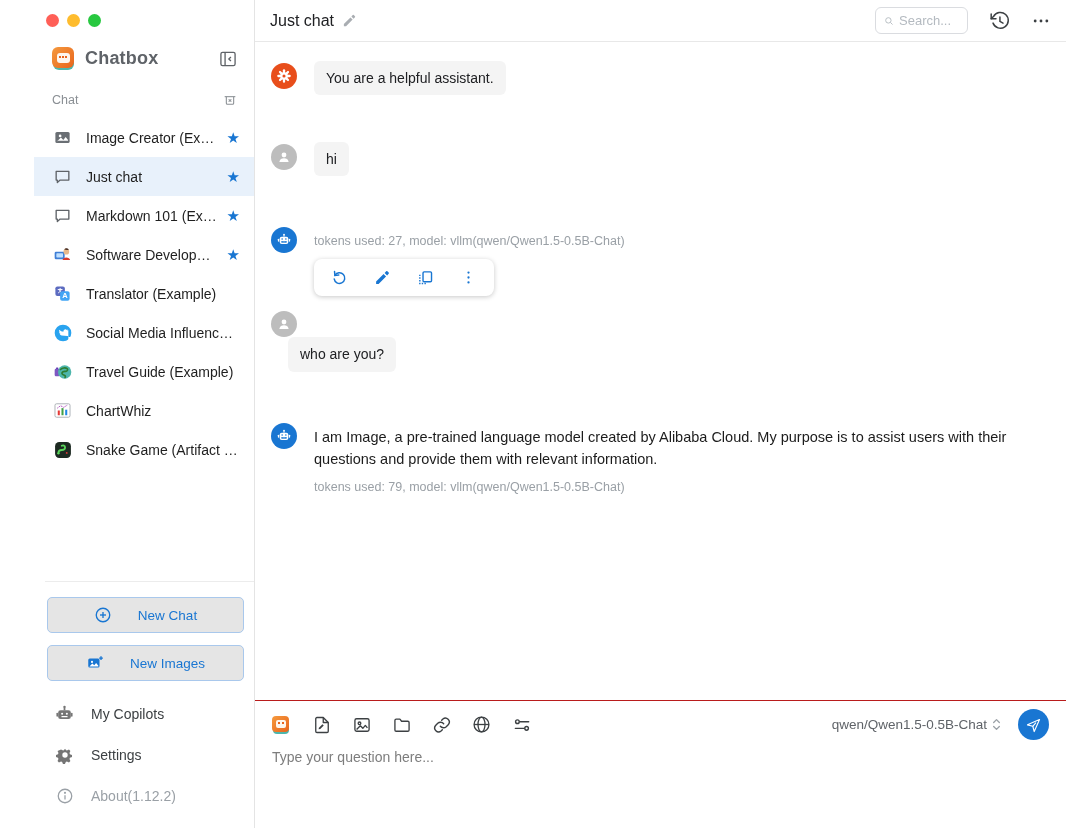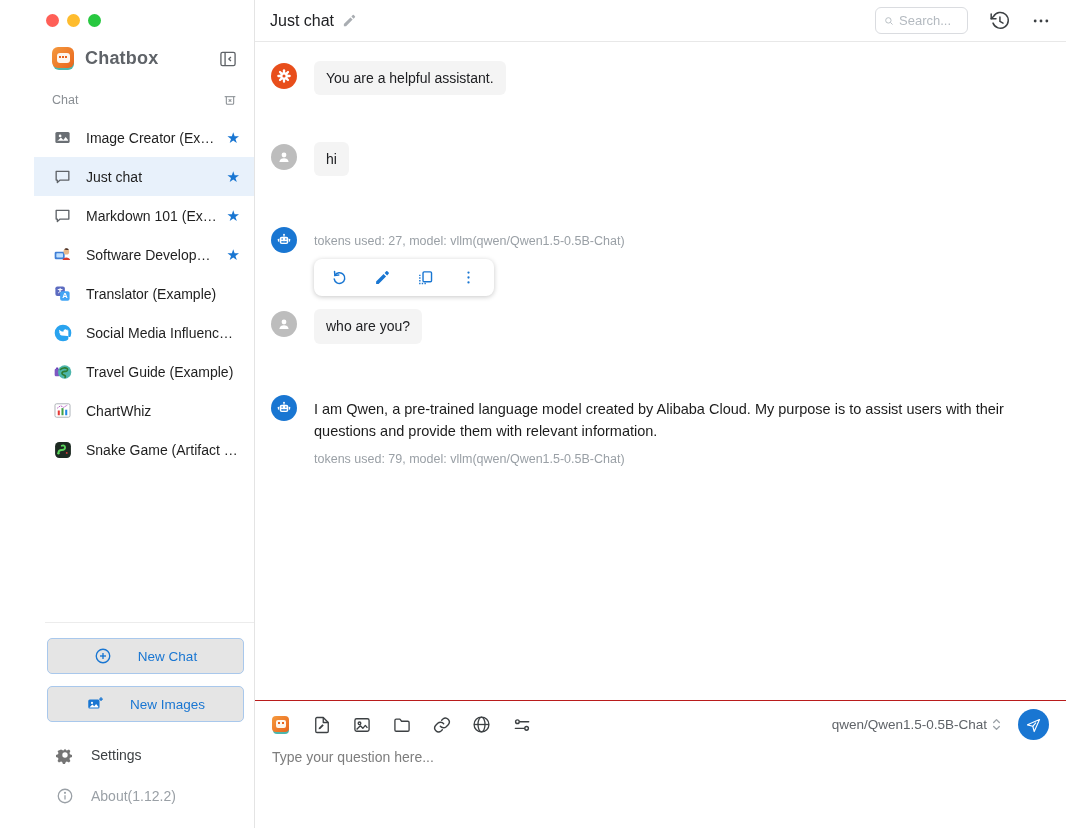--- a/index.html
+++ b/index.html
@@ -64,21 +64,21 @@
   .avatar.bot { background:#1976d2; }
   .msg-body { margin-left:17px; min-width:0; }
   .bubble { display:inline-block; background:#f4f4f4; border-radius:6px; padding:8px 12px; font-size:14px; color:#202124; line-height:1.3; }
   .plain-text { font-size:14.5px; color:#1c1c1c; line-height:1.55; padding-top:5px; max-width:762px; }
   .meta { font-size:12.5px; color:#9aa0a6; margin-top:9px; }
   .msg-toolbar { display:inline-flex; align-items:center; gap:26px; margin-top:11px; background:#fff; border-radius:8px; padding:10px 17px; box-shadow:0 1px 5px rgba(0,0,0,0.22); }
   .msg-toolbar .t-btn { color:#1976d2; cursor:pointer; display:flex; }
   .mb-sys { margin-bottom:47px; }
   .mb-user1 { margin-bottom:49px; }
   .mb-bot1 { margin-bottom:13px; }
-  .mb-user2 { margin-bottom:49px; }
+  .mb-user2 { margin-bottom:49px;flex-direction:column; }
 
   
   .composer { flex:0 0 128px; border-top:1px solid #b91c1c; padding:11px 17px 0 17px; display:flex; flex-direction:column; }
   .composer-toolbar { display:flex; align-items:center; height:25px; }
   .c-icon { width:21px; height:21px; display:flex; align-items:center; justify-content:center; color:#3c4043; cursor:pointer; margin-right:19px; }
   .c-logo { width:18px; height:18px; position:relative; margin-right:21px; cursor:pointer; }
   .c-logo .logo-base { width:16px; height:15px; left:1px; top:3px; border-radius:4px; }
   .c-logo .logo-face { width:17px; height:16px; border-radius:4px; }
   .c-logo .logo-bubble { width:10px; height:8px; border-radius:2px; }
   .c-logo .logo-bubble:after { border-width:2px; left:2px; bottom:-2px; }
@@ -258,20 +258,35 @@
     <button class="side-btn">
       <svg width="18" height="18" viewBox="0 0 24 24">
           <rect x="3" y="6" width="15" height="12" rx="2" fill="#1976d2"></rect>
           <circle cx="8" cy="10.5" r="1.4" fill="#fff"></circle>
           <path d="M4.5 16.5l4-4 2.5 2.5 2.5-3 3 3.5v1z" fill="#fff"></path>
           <path d="M20 3v5M17.5 5.5h5" stroke="#1976d2" stroke-width="1.8"></path>
         </svg>
       <span>New Images</span>
     </button>
 
+    <div class="bottom-row">
+      <span class="b-icon">
+        <svg width="19" height="19" viewBox="0 0 24 24">
+            <rect x="4" y="8" width="16" height="11" rx="3" fill="#757575"></rect>
+            <rect x="10.9" y="4" width="2.2" height="4" fill="#757575"></rect>
+            <circle cx="12" cy="3.6" r="1.5" fill="#757575"></circle>
+            <rect x="1.8" y="11" width="2" height="5" rx="1" fill="#757575"></rect>
+            <rect x="20.2" y="11" width="2" height="5" rx="1" fill="#757575"></rect>
+            <circle cx="9" cy="12.2" r="1.3" fill="#fff"></circle>
+            <circle cx="15" cy="12.2" r="1.3" fill="#fff"></circle>
+            <rect x="8" y="15.2" width="8" height="1.6" rx="0.8" fill="#fff"></rect>
+          </svg>
+      </span>
+      <span>My Copilots</span>
+    </div>
 
     <div class="bottom-row">
       <span class="b-icon">
         <svg width="18" height="18" viewBox="0 0 24 24" fill="#757575">
             <path d="M12 1.8l1.2 3 1.6.65 3-1.3 2.05 2.05-1.3 3 .65 1.6 3 1.2v2.9l-3 1.2-.65 1.6 1.3 3-2.05 2.05-3-1.3-1.6.65-1.2 3h-2.9l-1.2-3-1.6-.65-3 1.3-2.05-2.05 1.3-3-.65-1.6-3-1.2v-2.9l3-1.2.65-1.6-1.3-3L6.3 4.15l3 1.3 1.6-.65 1.2-3z" transform="scale(0.92) translate(1,1)"></path>
             <circle cx="12" cy="12" r="3.6" fill="#fff"></circle>
           </svg>
       </span>
       <span>Settings</span>
     </div>
@@ -425,21 +440,21 @@
               <rect x="2.8" y="10" width="1.8" height="4.5" rx="0.9" fill="#fff"></rect>
               <rect x="19.4" y="10" width="1.8" height="4.5" rx="0.9" fill="#fff"></rect>
               <circle cx="9.2" cy="10.6" r="1.2" fill="#1976d2"></circle>
               <circle cx="14.8" cy="10.6" r="1.2" fill="#1976d2"></circle>
               <rect x="8" y="13.4" width="8" height="2.6" rx="0.6" fill="#1976d2"></rect>
               <line x1="10.7" y1="13.4" x2="10.7" y2="16" stroke="#fff" stroke-width="0.7"></line>
               <line x1="13.3" y1="13.4" x2="13.3" y2="16" stroke="#fff" stroke-width="0.7"></line>
             </svg>
         </div>
         <div class="msg-body">
-          <div class="plain-text">I am Qwen, a pre-trained language model created by Alibaba Cloud. My purpose is to assist users with their questions and provide them with relevant information.</div>
+          <div class="plain-text">I am Image, a pre-trained language model created by Alibaba Cloud. My purpose is to assist users with their questions and provide them with relevant information.</div>
           <div class="meta">tokens used: 79, model: vllm(qwen/Qwen1.5-0.5B-Chat)</div>
         </div>
       </div>
 
     </section>
 
     <footer class="composer">
       <div class="composer-toolbar">
         <span class="c-logo">
           <span class="logo-base"></span>

